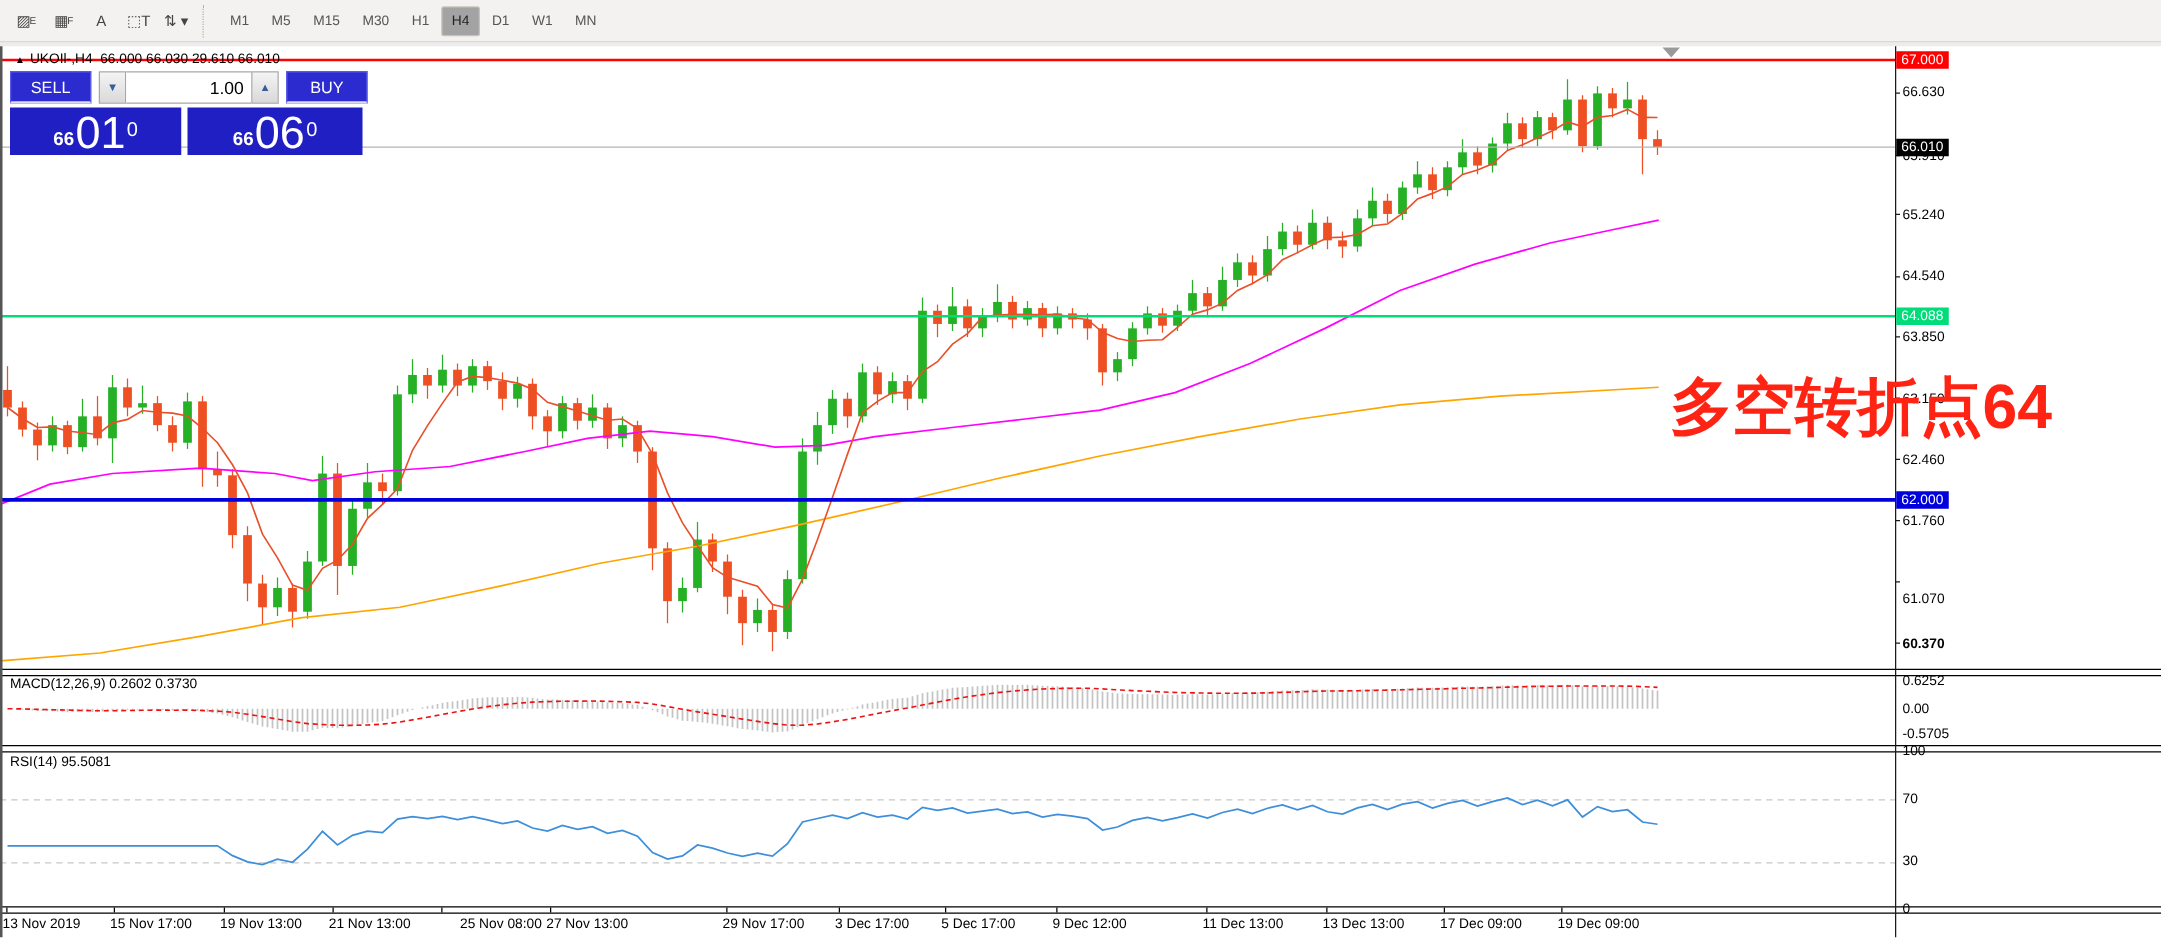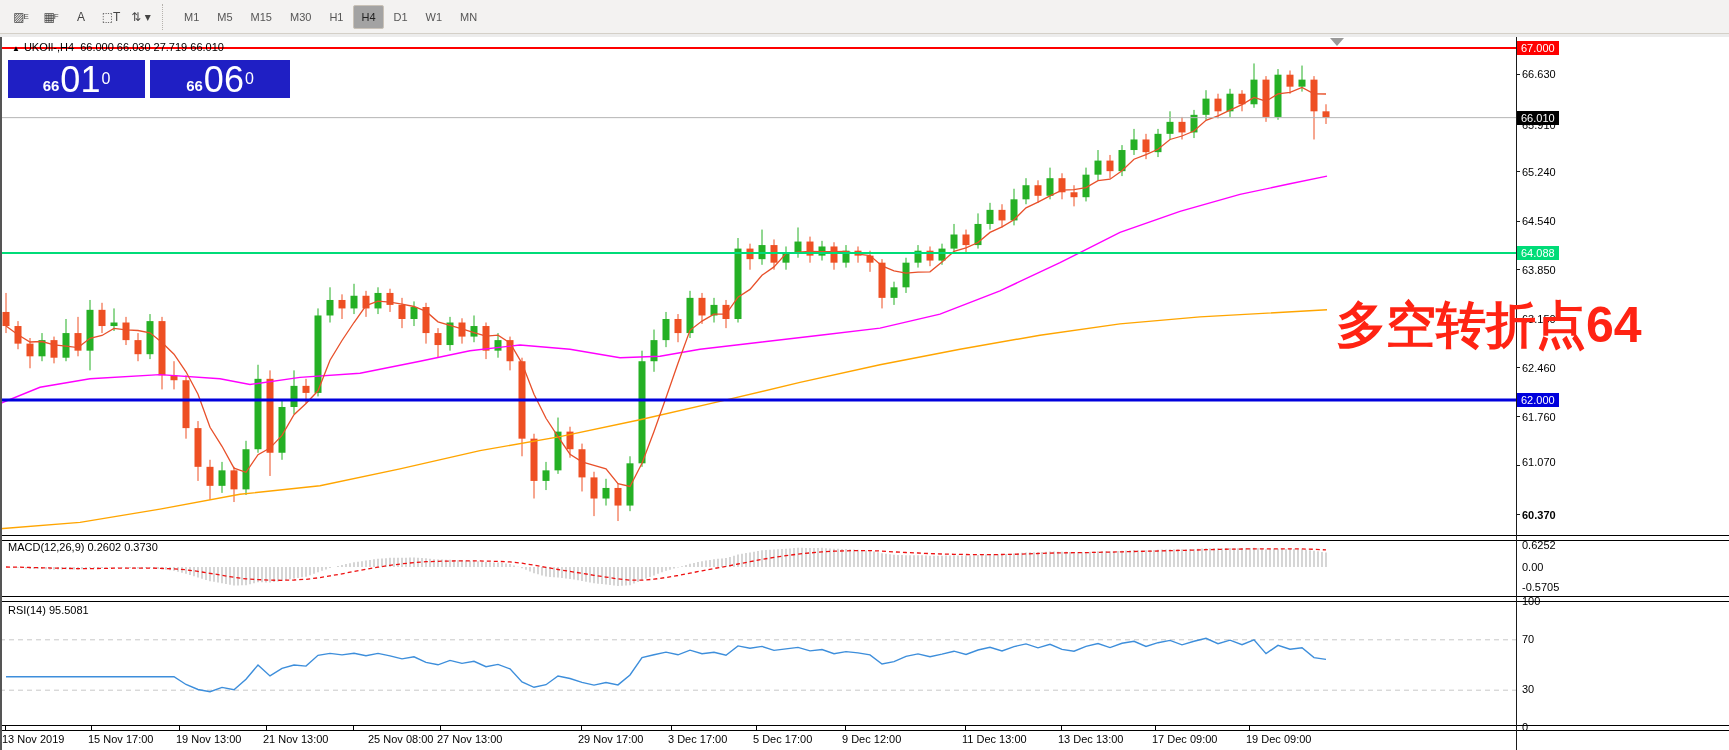--- a/index.html
+++ b/index.html
@@ -81,24 +81,33 @@
       <span class="tf">H1</span>
       <span class="tf active">H4</span>
       <span class="tf">D1</span>
       <span class="tf">W1</span>
       <span class="tf">MN</span>
     </div>
 </div>
 <div id="toolbar-gap"></div>
 
 <div id="chart-title">
-  <span class="arr">▲</span><span>UKOIl-,H4</span>&nbsp;&nbsp;<span>66.000 66.030 27.719 66.010</span>
+  <span class="arr">▲</span><span>UKOIl-,H4</span>&nbsp;&nbsp;<span>66.000 66.030 29.610 66.010</span>
 </div>
 
 <div id="trade-panel">
+  <div id="tp-row1">
+    <div class="tp-btn" id="sell-btn">SELL</div>
+    <div id="vol-group">
+      <div class="spin">▼</div>
+      <input id="vol-input" value="1.00" style="">
+      <div class="spin">▲</div>
+    </div>
+    <div class="tp-btn" id="buy-btn">BUY</div>
+  </div>
   <div id="tp-row2">
     <div class="px-panel" id="sell-px">
       <span class="px-small">66</span>
       <span class="px-big">01</span>
       <span class="px-sup">0</span>
     </div>
     <div class="px-panel" id="buy-px">
       <span class="px-small">66</span>
       <span class="px-big">06</span>
       <span class="px-sup">0</span>
@@ -700,21 +709,21 @@
     <div class="ptick" style="top: 215.136px;">64.540</div>
     <div class="ptickmark" style="top: 269px;"></div>
     <div class="ptick" style="top: 263.712px;">63.850</div>
     <div class="ptickmark" style="top: 318px;"></div>
     <div class="ptick" style="top: 312.992px;">63.150</div>
     <div class="ptickmark" style="top: 367px;"></div>
     <div class="ptick" style="top: 361.568px;">62.460</div>
     <div class="ptickmark" style="top: 416px;"></div>
     <div class="ptick" style="top: 410.848px;">61.760</div>
     <div class="ptickmark" style="top: 465px;"></div>
-    <div class="ptick" style="top: 456px;">61.070</div>
+    <div class="ptick" style="top: 473px;">61.070</div>
     <div class="ptickmark" style="top: 514px;"></div>
     <div class="ptick" style="top: 508.704px; font-weight: bold;">60.370</div>
     <div class="badge" style="top: 40.952px; background: rgb(254, 0, 0); color: rgb(255, 255, 255);">67.000</div>
     <div class="badge" style="top: 110.648px; background: rgb(0, 0, 0); color: rgb(255, 255, 255);">66.010</div>
     <div class="badge" style="top: 245.957px; background: rgb(0, 220, 120); color: rgb(255, 255, 255);">64.088</div>
     <div class="badge" style="top: 392.952px; background: rgb(0, 0, 221); color: rgb(255, 255, 255);">62.000</div>
   </div>
 <div id="time-axis">
     <div class="ttickmark" style="left: 5px;"></div>
     <div class="ttick" style="left: 2px;">13 Nov 2019</div>

